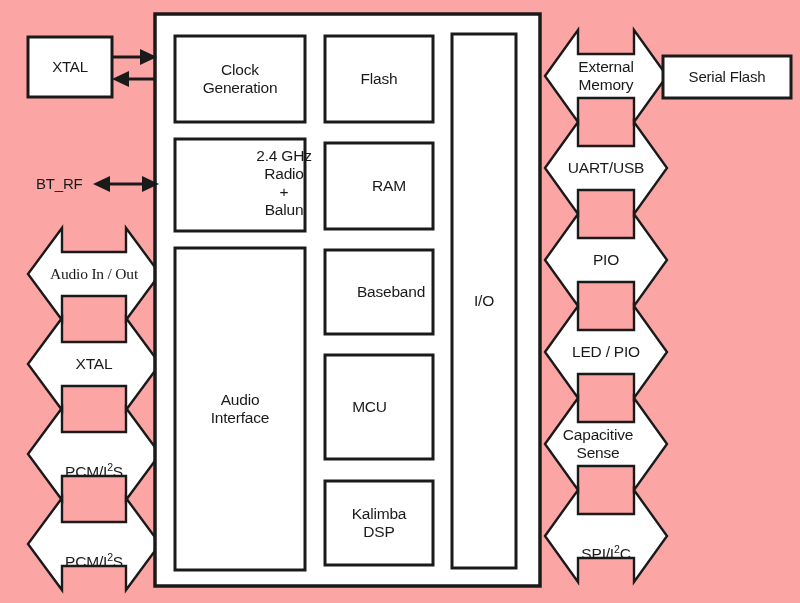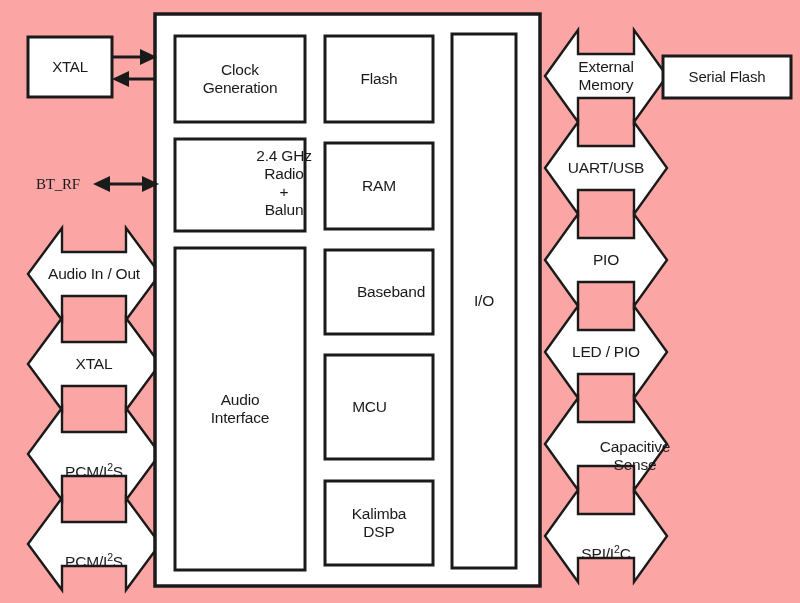--- a/index.html
+++ b/index.html
@@ -134,67 +134,67 @@
       <polygon class="conn-head" points="110,176 93,184 110,192"></polygon>
       <polygon class="conn-head" points="142,176 159,184 142,192"></polygon>
     </g>
 
   </svg>
 
   <div class="lbl" style="left:28px; top:58px; width:84px;">XTAL</div>
 
   <div class="lbl" style="left:663px; top:68px; width:128px;">Serial Flash</div>
 
-  <div class="lbl" style="left:36px; top:175px; width:60px; text-align:left;font-family:Liberation Serif, serif;">BT_RF</div>
+  <div class="lbl" style="left:36px; top:175px; width:60px; text-align:left;">BT_RF</div>
 
   <div class="lbl big" style="left:175px; top:61px; width:130px;">Clock
 Generation</div>
 
   <div class="lbl big" style="left:175px; top:147px; width:130px;margin-left:44px;">2.4 GHz
 Radio
 +
 Balun</div>
 
   <div class="lbl big" style="left:175px; top:391px; width:130px;">Audio
 Interface</div>
 
   <div class="lbl big" style="left:325px; top:70px; width:108px;">Flash</div>
 
-  <div class="lbl big" style="left:325px; top:177px; width:108px;">RAM</div>
+  <div class="lbl big" style="left:325px; top:177px; width:128px;">RAM</div>
 
   <div class="lbl big" style="left:332px; top:283px; width:118px;">Baseband</div>
 
   <div class="lbl big" style="left:325px; top:398px; width:89px;">MCU</div>
 
   <div class="lbl big" style="left:325px; top:505px; width:108px;">Kalimba
 DSP</div>
 
   <div class="lbl big" style="left:452px; top:292px; width:64px;">I/O</div>
 
-  <div class="lbl big" style="left:28px; top:265px; width:132px;">Audio In / Out</div>
+  <div class="lbl big" style="left:28px; top:265px; width:132px;font-family:Liberation Serif, serif;">Audio In / Out</div>
 
   <div class="lbl big" style="left:28px; top:355px; width:132px;">XTAL</div>
 
   <div class="lbl big" style="left:28px; top:445px; width:132px;">
     <span>PCM/I</span><sup class="sup">2</sup><span>S</span>
   </div>
 
   <div class="lbl big" style="left:28px; top:535px; width:132px;">
     <span>PCM/I</span><sup class="sup">2</sup><span>S</span>
   </div>
 
   <div class="lbl big" style="left:545px; top:58px; width:122px;">External
 Memory</div>
 
   <div class="lbl big" style="left:545px; top:159px; width:122px;">UART/USB</div>
 
   <div class="lbl big" style="left:545px; top:251px; width:122px;">PIO</div>
 
   <div class="lbl big" style="left:545px; top:343px; width:122px;">LED / PIO</div>
 
-  <div class="lbl big" style="left:574px; top:426px; width:122px;margin-top:12px;">Capacitive
+  <div class="lbl big" style="left:537px; top:426px; width:122px;">Capacitive
 Sense</div>
 
   <div class="lbl big" style="left:545px; top:527px; width:122px;">
     <span>SPI/I</span><sup class="sup">2</sup><span>C</span>
   </div>
 
 </div>
 
 </body></html>

